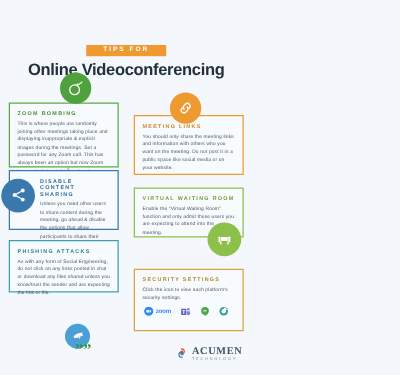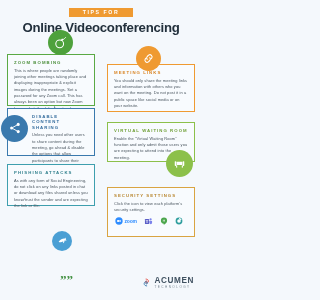--- a/index.html
+++ b/index.html
@@ -6,21 +6,21 @@
   body{
     width:202px;height:300px;
     background:#f4f8fc;
     font-family:"Liberation Sans",sans-serif;
     overflow:hidden;
     position:relative;
   }
   .page{position:relative;width:202px;height:300px;overflow:hidden;}
 
   
-  .header{padding-top:0;text-align:center;}
+  .header{padding-top:28px;text-align:center;}
   .eyebrow{
     display:inline-block;
     background:#ef9a31;
     color:#ffffff;
     font-size:5.2px;
     letter-spacing:1.6px;
     font-weight:bold;
     padding:2.2px 14px 1.8px;
     line-height:1;
   }
@@ -98,21 +98,21 @@
     position:absolute;left:60px;bottom:14px;
     font-size:13px;color:#3f8f3f;line-height:1;
     font-family:"Liberation Serif",serif;font-weight:bold;
   }
   .brand{
     position:absolute;right:8px;bottom:11px;
     display:flex;align-items:center;gap:2.5px;
   }
   .brand-name{
     font-size:8.2px;font-weight:bold;color:#3f5160;
-    letter-spacing:.6px;line-height:1;
+    letter-spacing:.6px;line-height:1;font-family:Liberation Serif, serif;
   }
   .brand-sub{
     font-size:3.1px;color:#7d8b96;letter-spacing:1.45px;
     line-height:1;margin-top:1.2px;
   }
 
   
   .logos{
     display:flex;flex-wrap:wrap;gap:3px 7px;
     margin-top:3.5px;padding-left:1px;

